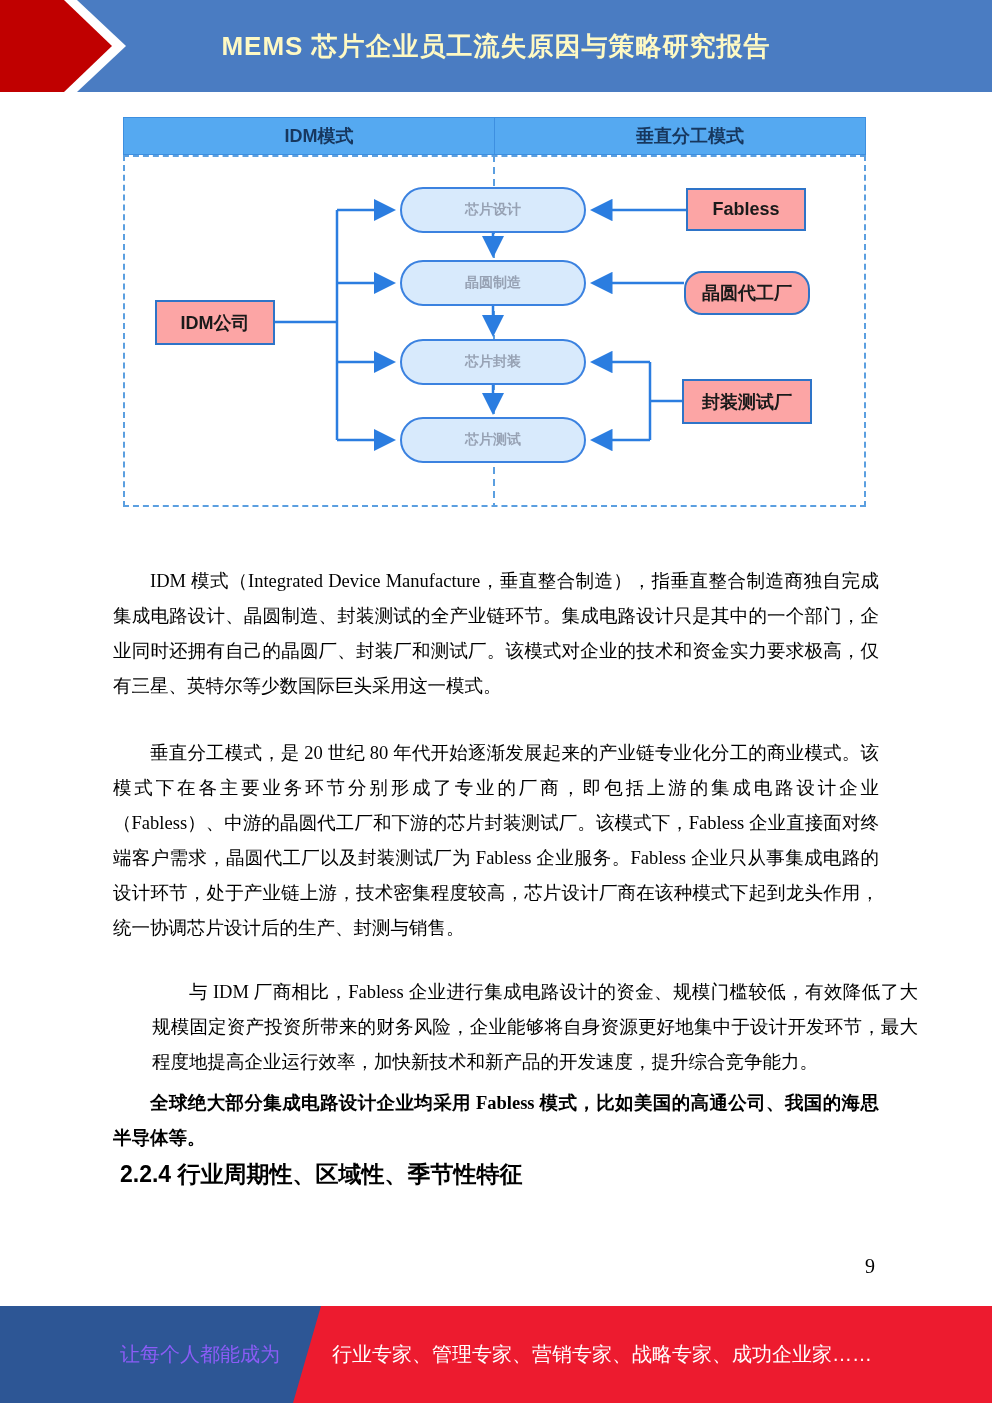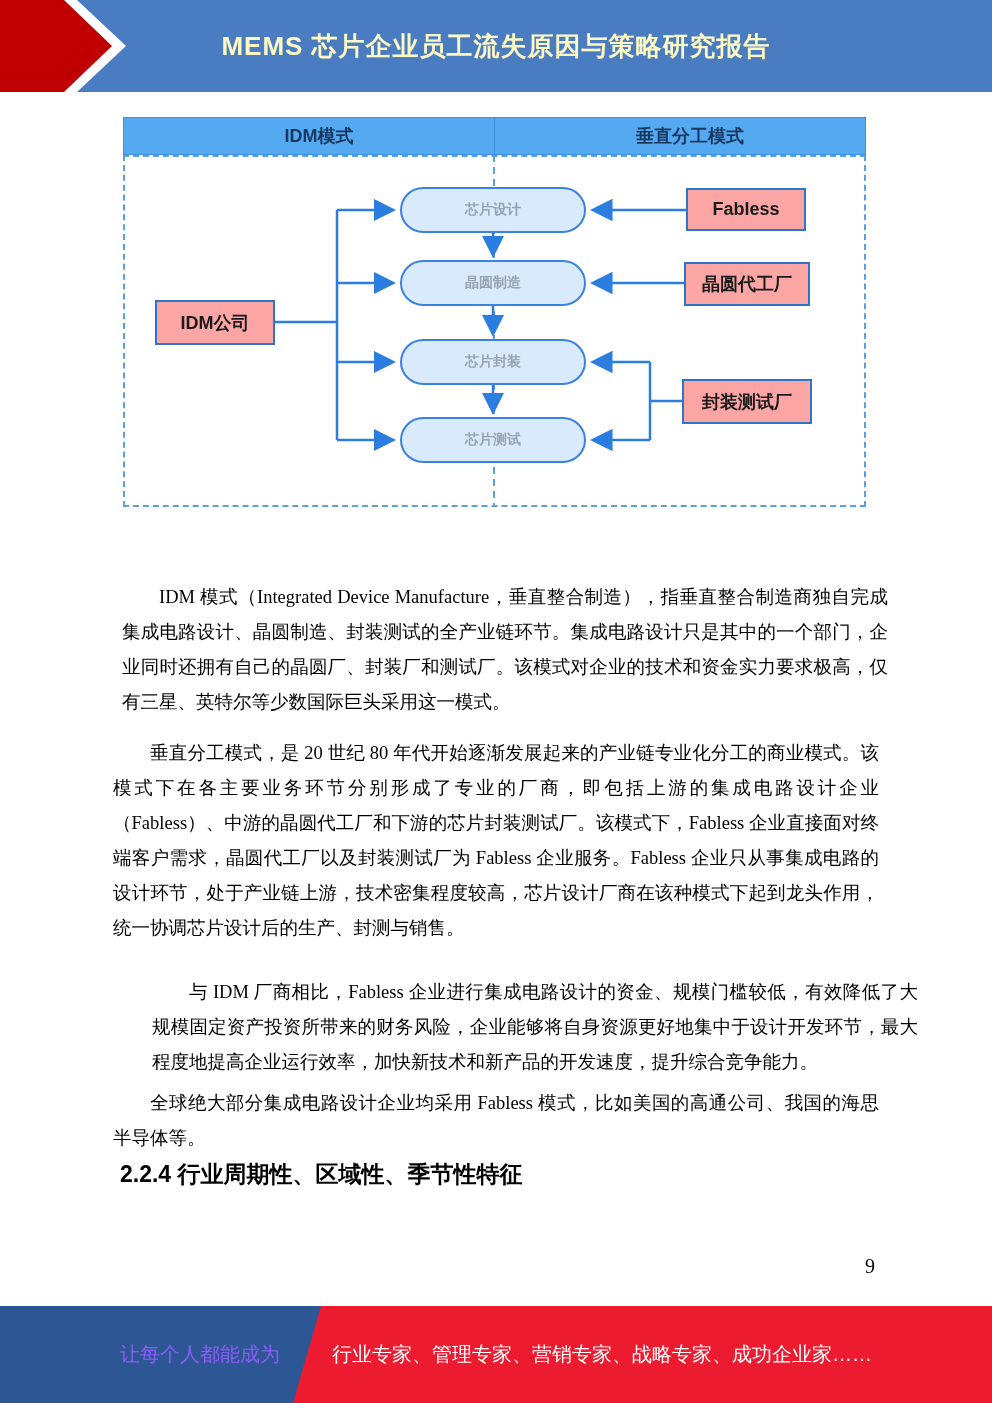--- a/index.html
+++ b/index.html
@@ -97,28 +97,28 @@
       <div class="dg-band-cell">垂直分工模式</div>
     </div>
 
     <div class="pill" style="left:277px;top:70px;">芯片设计</div>
     <div class="pill" style="left:277px;top:143px;">晶圆制造</div>
     <div class="pill" style="left:277px;top:222px;">芯片封装</div>
     <div class="pill" style="left:277px;top:300px;">芯片测试</div>
 
     <div class="wbox" style="left:32px;top:183px;width:116px;height:41px;">IDM公司</div>
     <div class="wbox" style="left:563px;top:71px;width:116px;height:39px;">Fabless</div>
-    <div class="wbox" style="left:561px;top:145px;width:122px;height:40px;">晶圆代工厂</div>
+    <div class="wbox" style="left:561px;top:154px;width:122px;height:40px;border-radius:18px;">晶圆代工厂</div>
     <div class="wbox" style="left:559px;top:262px;width:126px;height:41px;">封装测试厂</div>
   </div>
 
-  <p class="para" style="top:580px;margin-left:9px;">IDM 模式（Integrated Device Manufacture，垂直整合制造），指垂直整合制造商独自完成集成电路设计、晶圆制造、封装测试的全产业链环节。集成电路设计只是其中的一个部门，企业同时还拥有自己的晶圆厂、封装厂和测试厂。该模式对企业的技术和资金实力要求极高，仅有三星、英特尔等少数国际巨头采用这一模式。</p>
+  <p class="para" style="top:564px;">IDM 模式（Integrated Device Manufacture，垂直整合制造），指垂直整合制造商独自完成集成电路设计、晶圆制造、封装测试的全产业链环节。集成电路设计只是其中的一个部门，企业同时还拥有自己的晶圆厂、封装厂和测试厂。该模式对企业的技术和资金实力要求极高，仅有三星、英特尔等少数国际巨头采用这一模式。</p>
   <p class="para" style="top:736px;">垂直分工模式，是 20 世纪 80 年代开始逐渐发展起来的产业链专业化分工的商业模式。该模式下在各主要业务环节分别形成了专业的厂商，即包括上游的集成电路设计企业（Fabless）、中游的晶圆代工厂和下游的芯片封装测试厂。该模式下，Fabless 企业直接面对终端客户需求，晶圆代工厂以及封装测试厂为 Fabless 企业服务。Fabless 企业只从事集成电路的设计环节，处于产业链上游，技术密集程度较高，芯片设计厂商在该种模式下起到龙头作用，统一协调芯片设计后的生产、封测与销售。</p>
   <p class="para" style="top:975px;margin-left:39px;">与 IDM 厂商相比，Fabless 企业进行集成电路设计的资金、规模门槛较低，有效降低了大规模固定资产投资所带来的财务风险，企业能够将自身资源更好地集中于设计开发环节，最大程度地提高企业运行效率，加快新技术和新产品的开发速度，提升综合竞争能力。</p>
-  <p class="para" style="top:1086px;">全球绝大部分集成电路设计企业均采用 Fabless 模式，比如美国的高通公司、我国的海思半导体等。</p>
+  <p class="para" style="top:1086px;font-weight:bold;">全球绝大部分集成电路设计企业均采用 Fabless 模式，比如美国的高通公司、我国的海思半导体等。</p>
 
   <h2 class="section-heading" style="top:1152px;">2.2.4 行业周期性、区域性、季节性特征</h2>
 
   <div class="page-number">9</div>
 
   <svg class="footer" viewBox="0 0 992 97">
     <rect x="0" y="0" width="992" height="97" fill="#ed1b2f"></rect>
     <polygon points="0,0 321,0 293,97 0,97" fill="#2d5695"></polygon>
   </svg>
   <div class="footer-left-text">让每个人都能成为</div>

